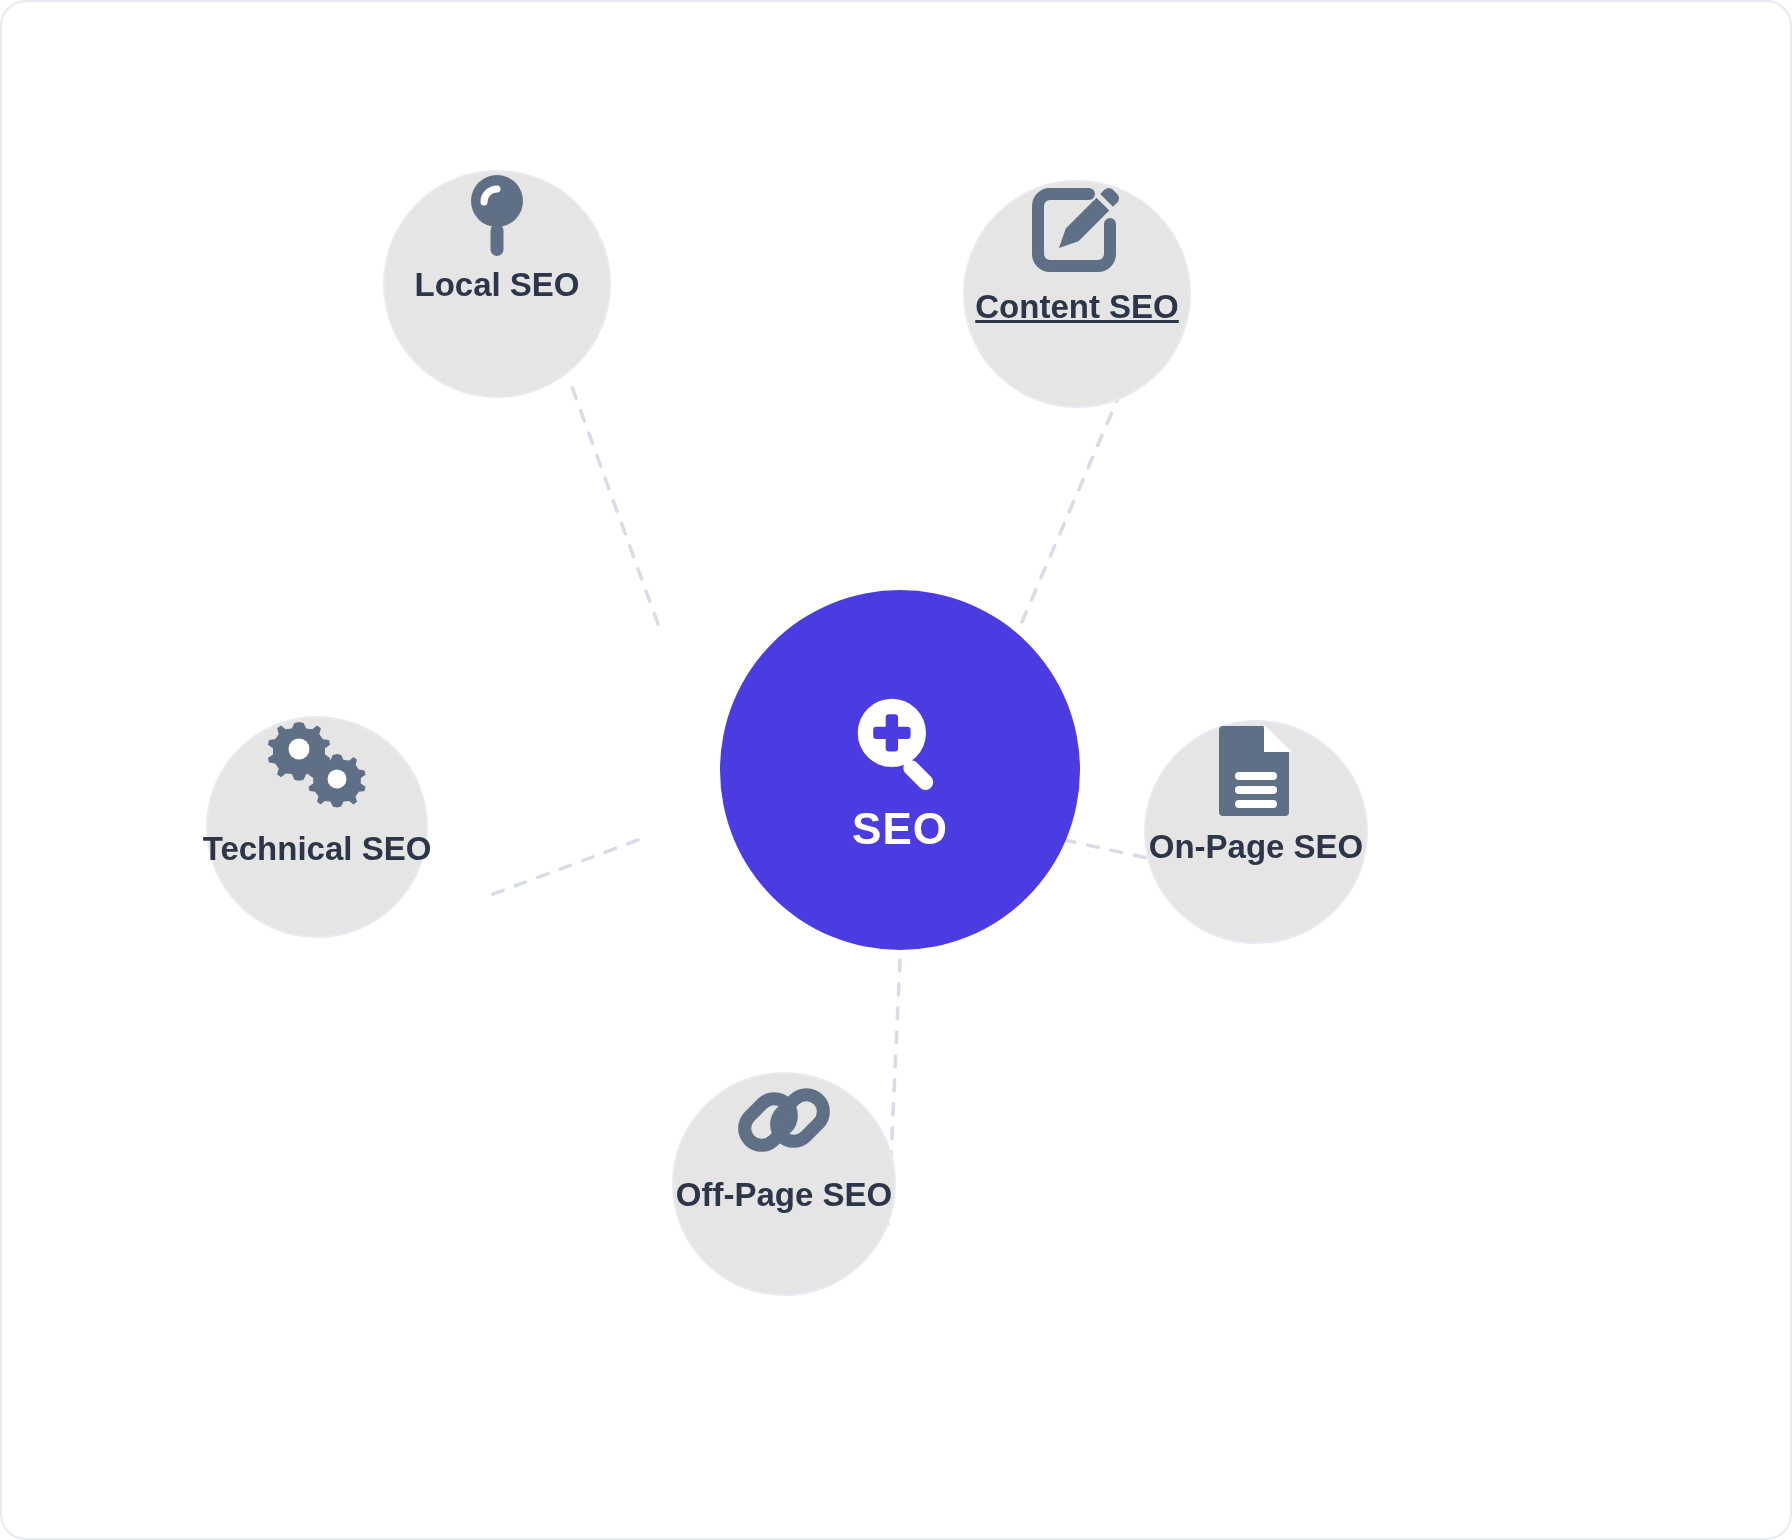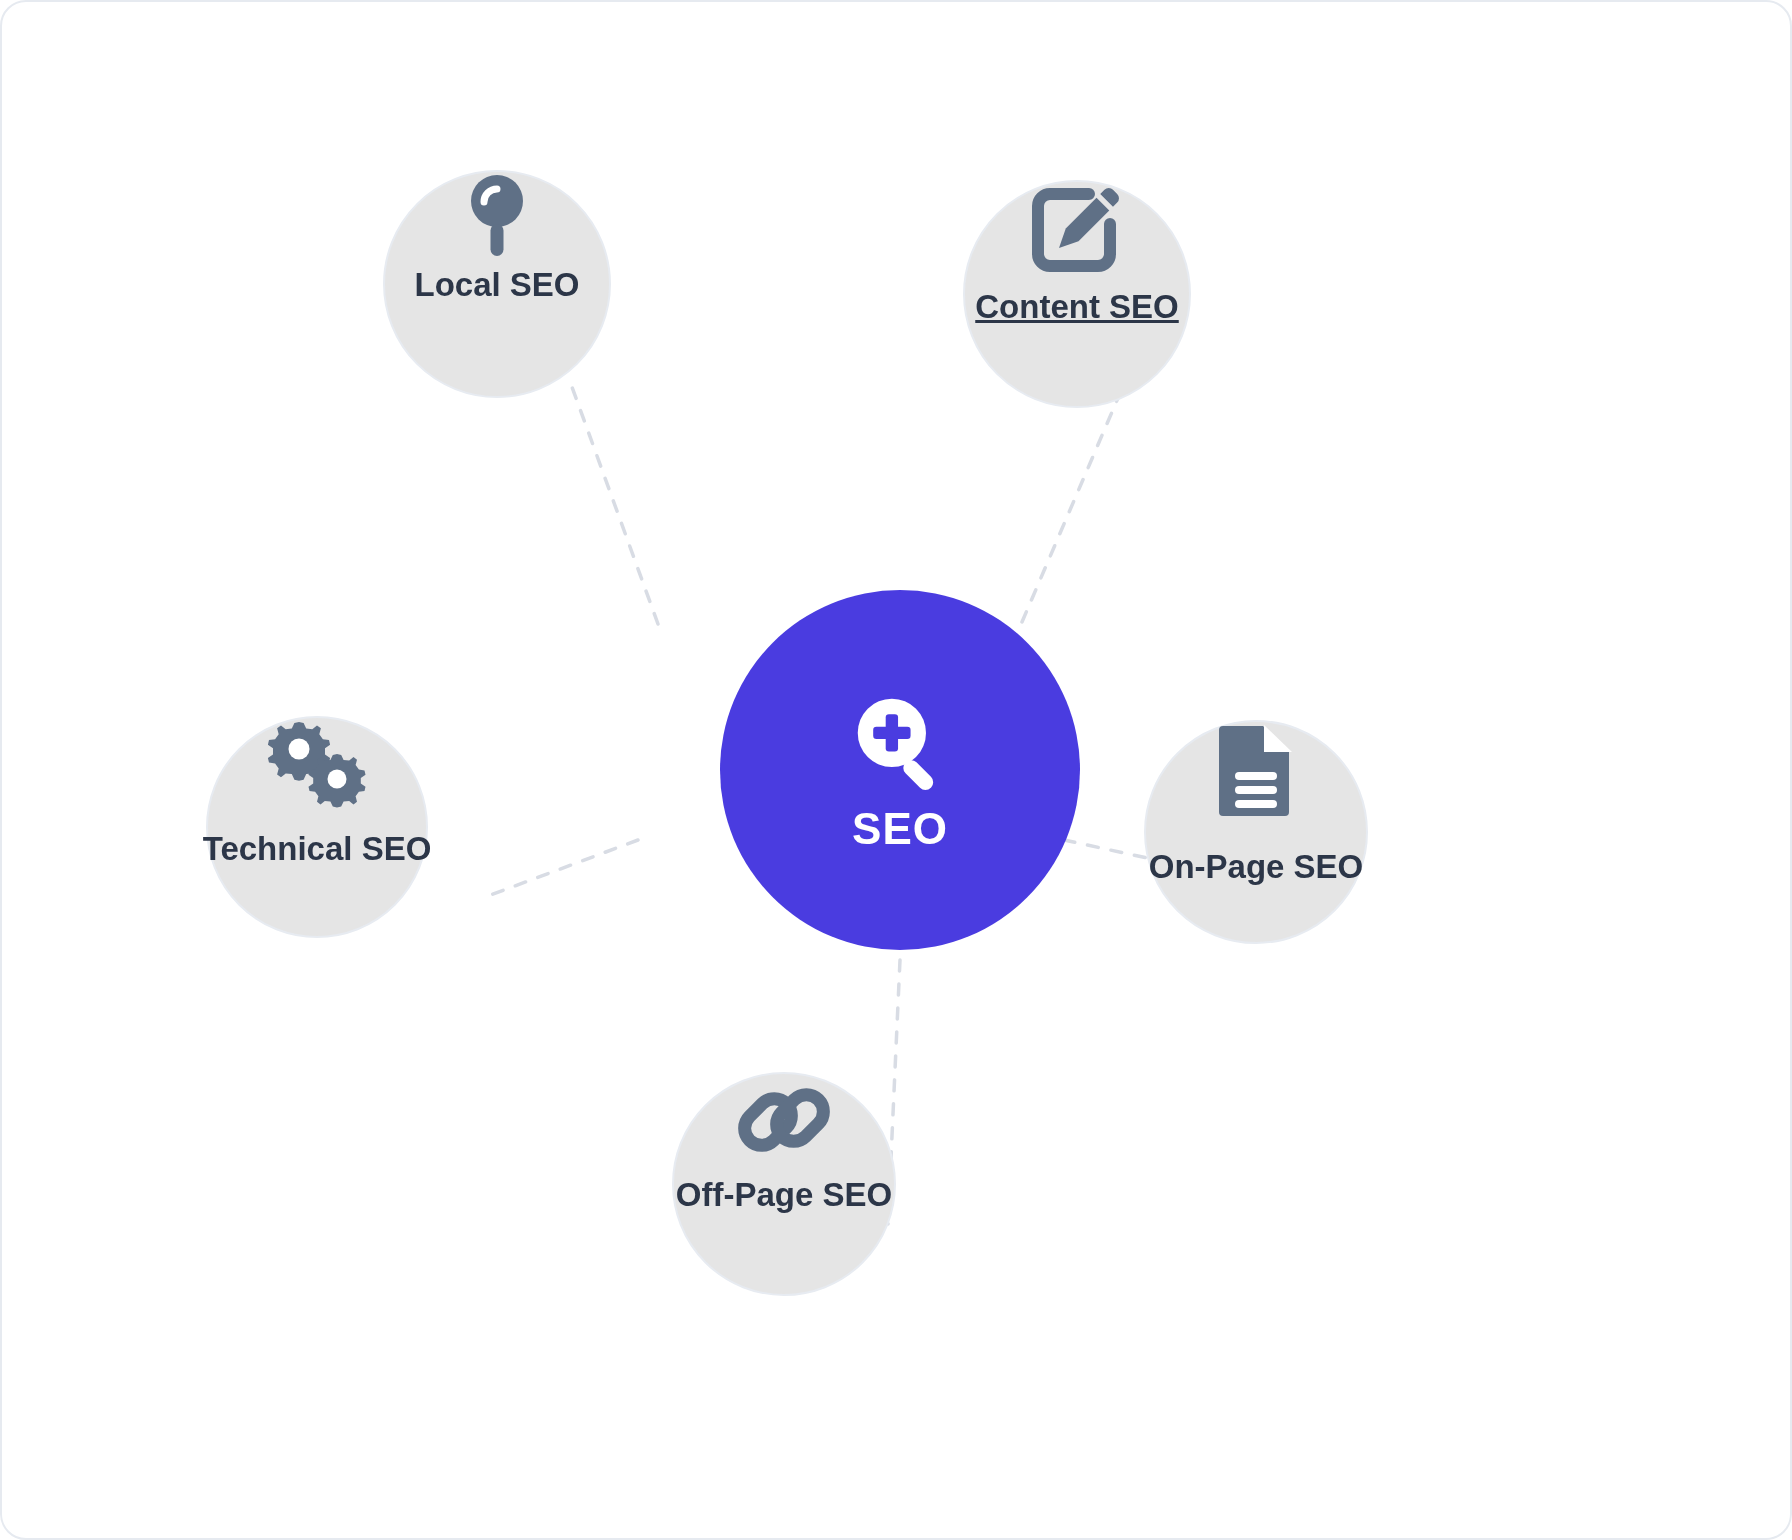--- a/index.html
+++ b/index.html
@@ -82,21 +82,21 @@
   .node.n-local      { left: 381px;  top: 168px;  width: 228px; height: 228px; }
   .node.n-local .node-icon   { margin-bottom: 2px; }
   .node.n-local .node-label  { margin-top: 4px; }
 
   .node.n-content    { left: 961px;  top: 178px;  width: 228px; height: 228px; }
   .node.n-content .node-label { margin-top: 8px; text-decoration: underline; }
 
   .node.n-technical  { left: 204px;  top: 714px;  width: 222px; height: 222px; }
   .node.n-technical .node-label { margin-top: 16px; }
 
-  .node.n-onpage     { left: 1142px; top: 718px;  width: 224px; height: 224px; gap: 20px; }
+  .node.n-onpage     { left: 1142px; top: 718px;  width: 224px; height: 224px; }
   .node.n-onpage .node-label { margin-top: 6px; }
 
   .node.n-offpage    { left: 670px;  top: 1070px; width: 224px; height: 224px; }
   .node.n-offpage .node-label { margin-top: 8px; }
 </style>
 </head>
 <body>
 
 <div id="card">
 

